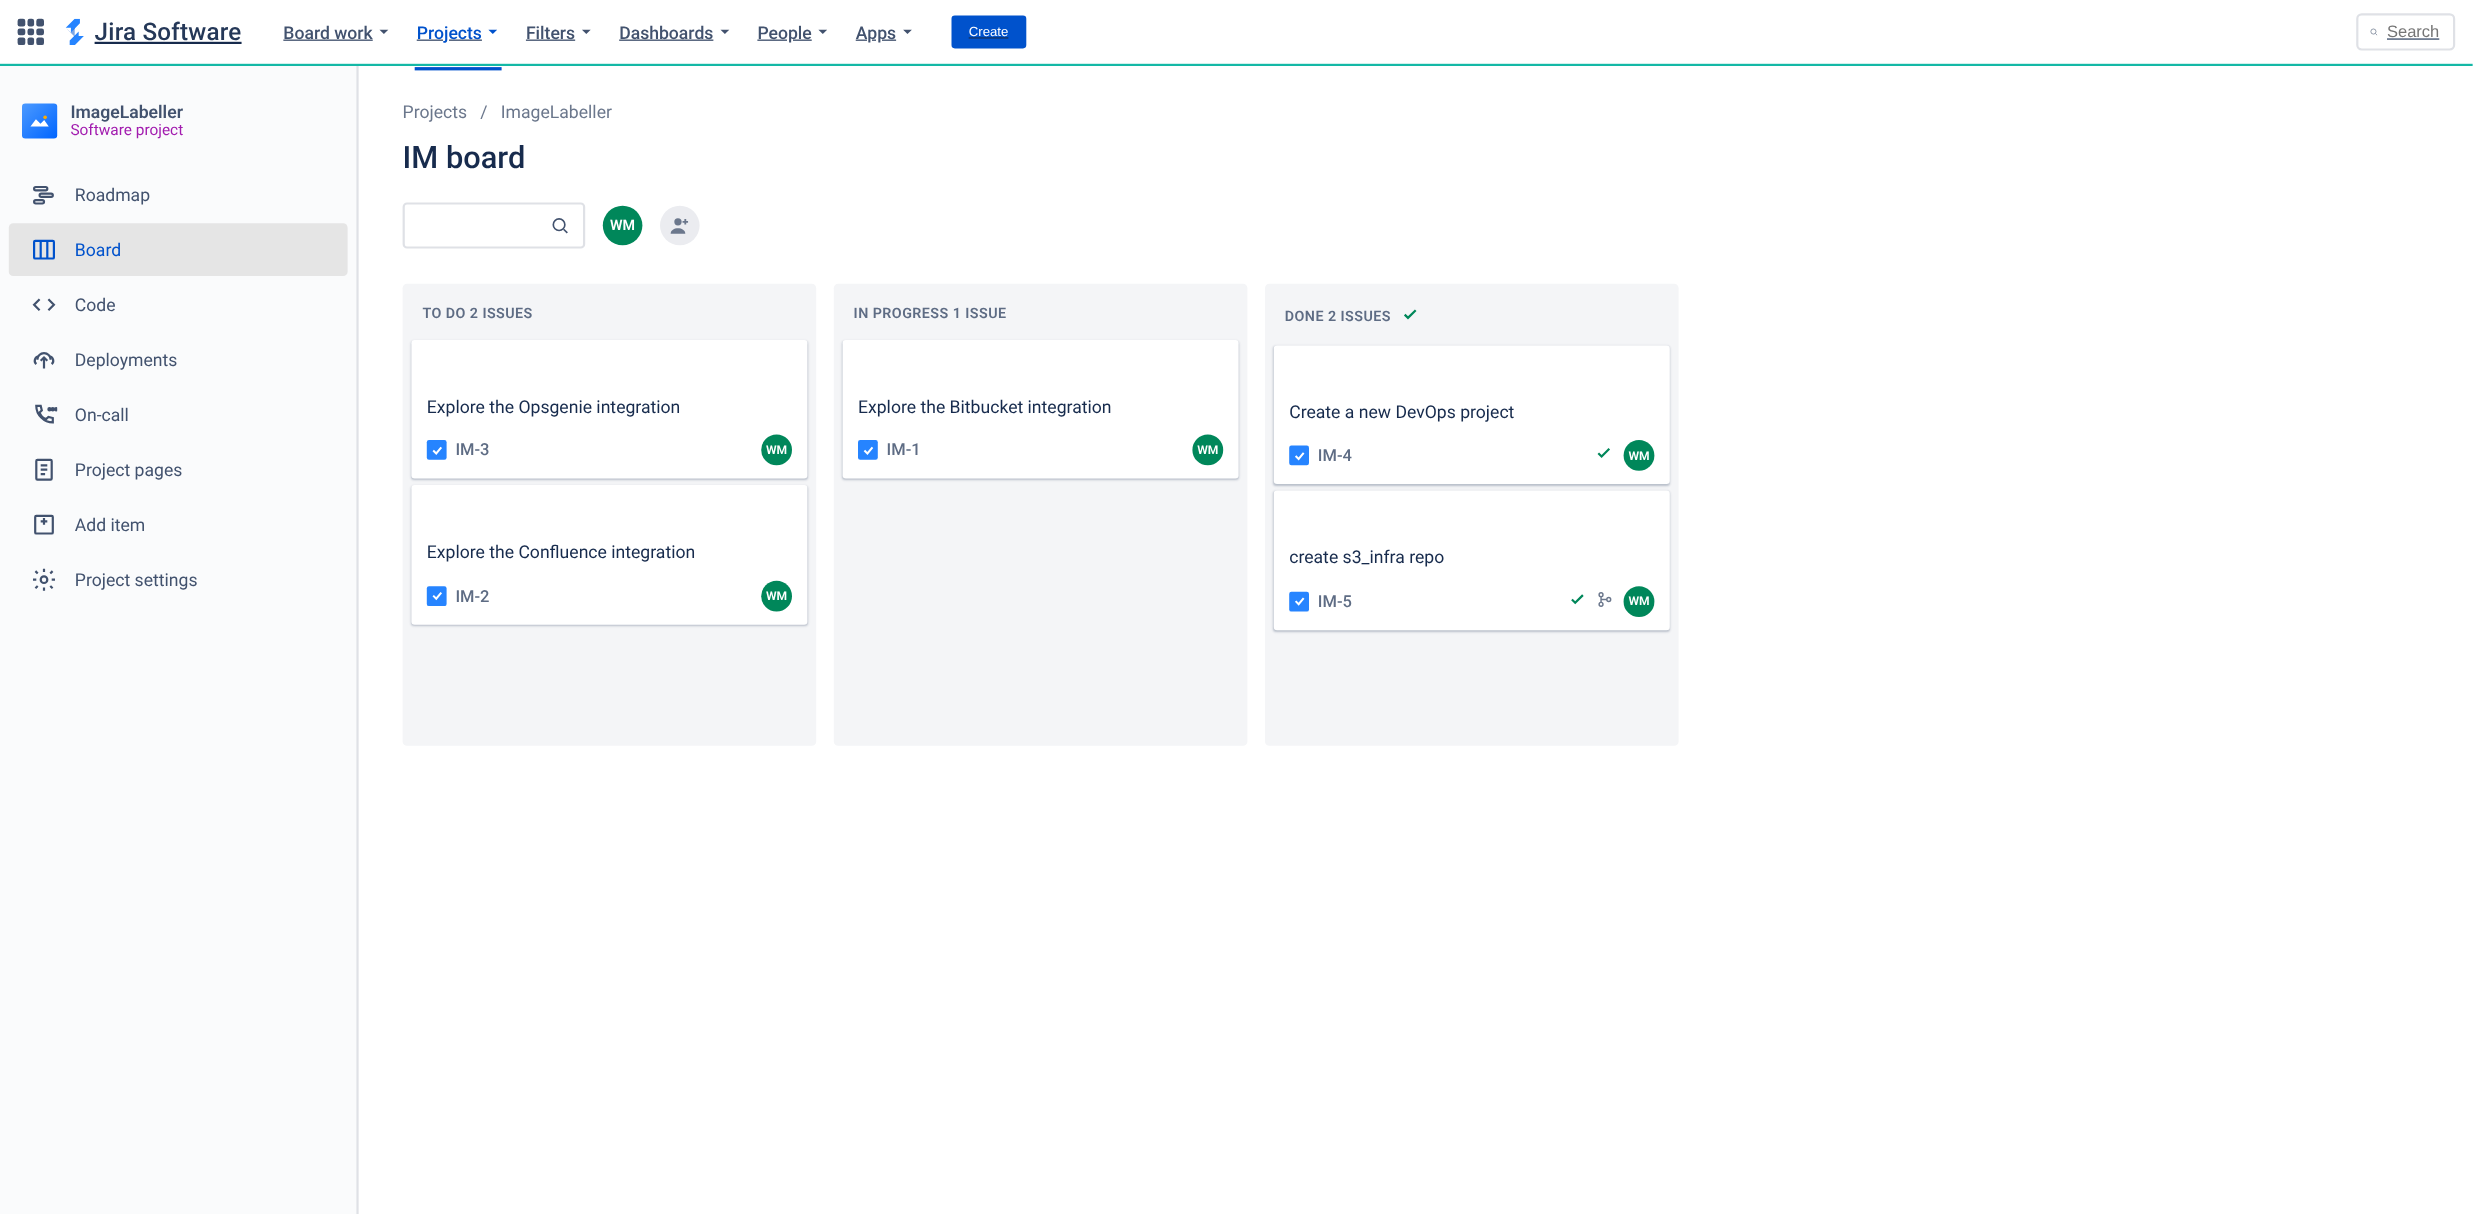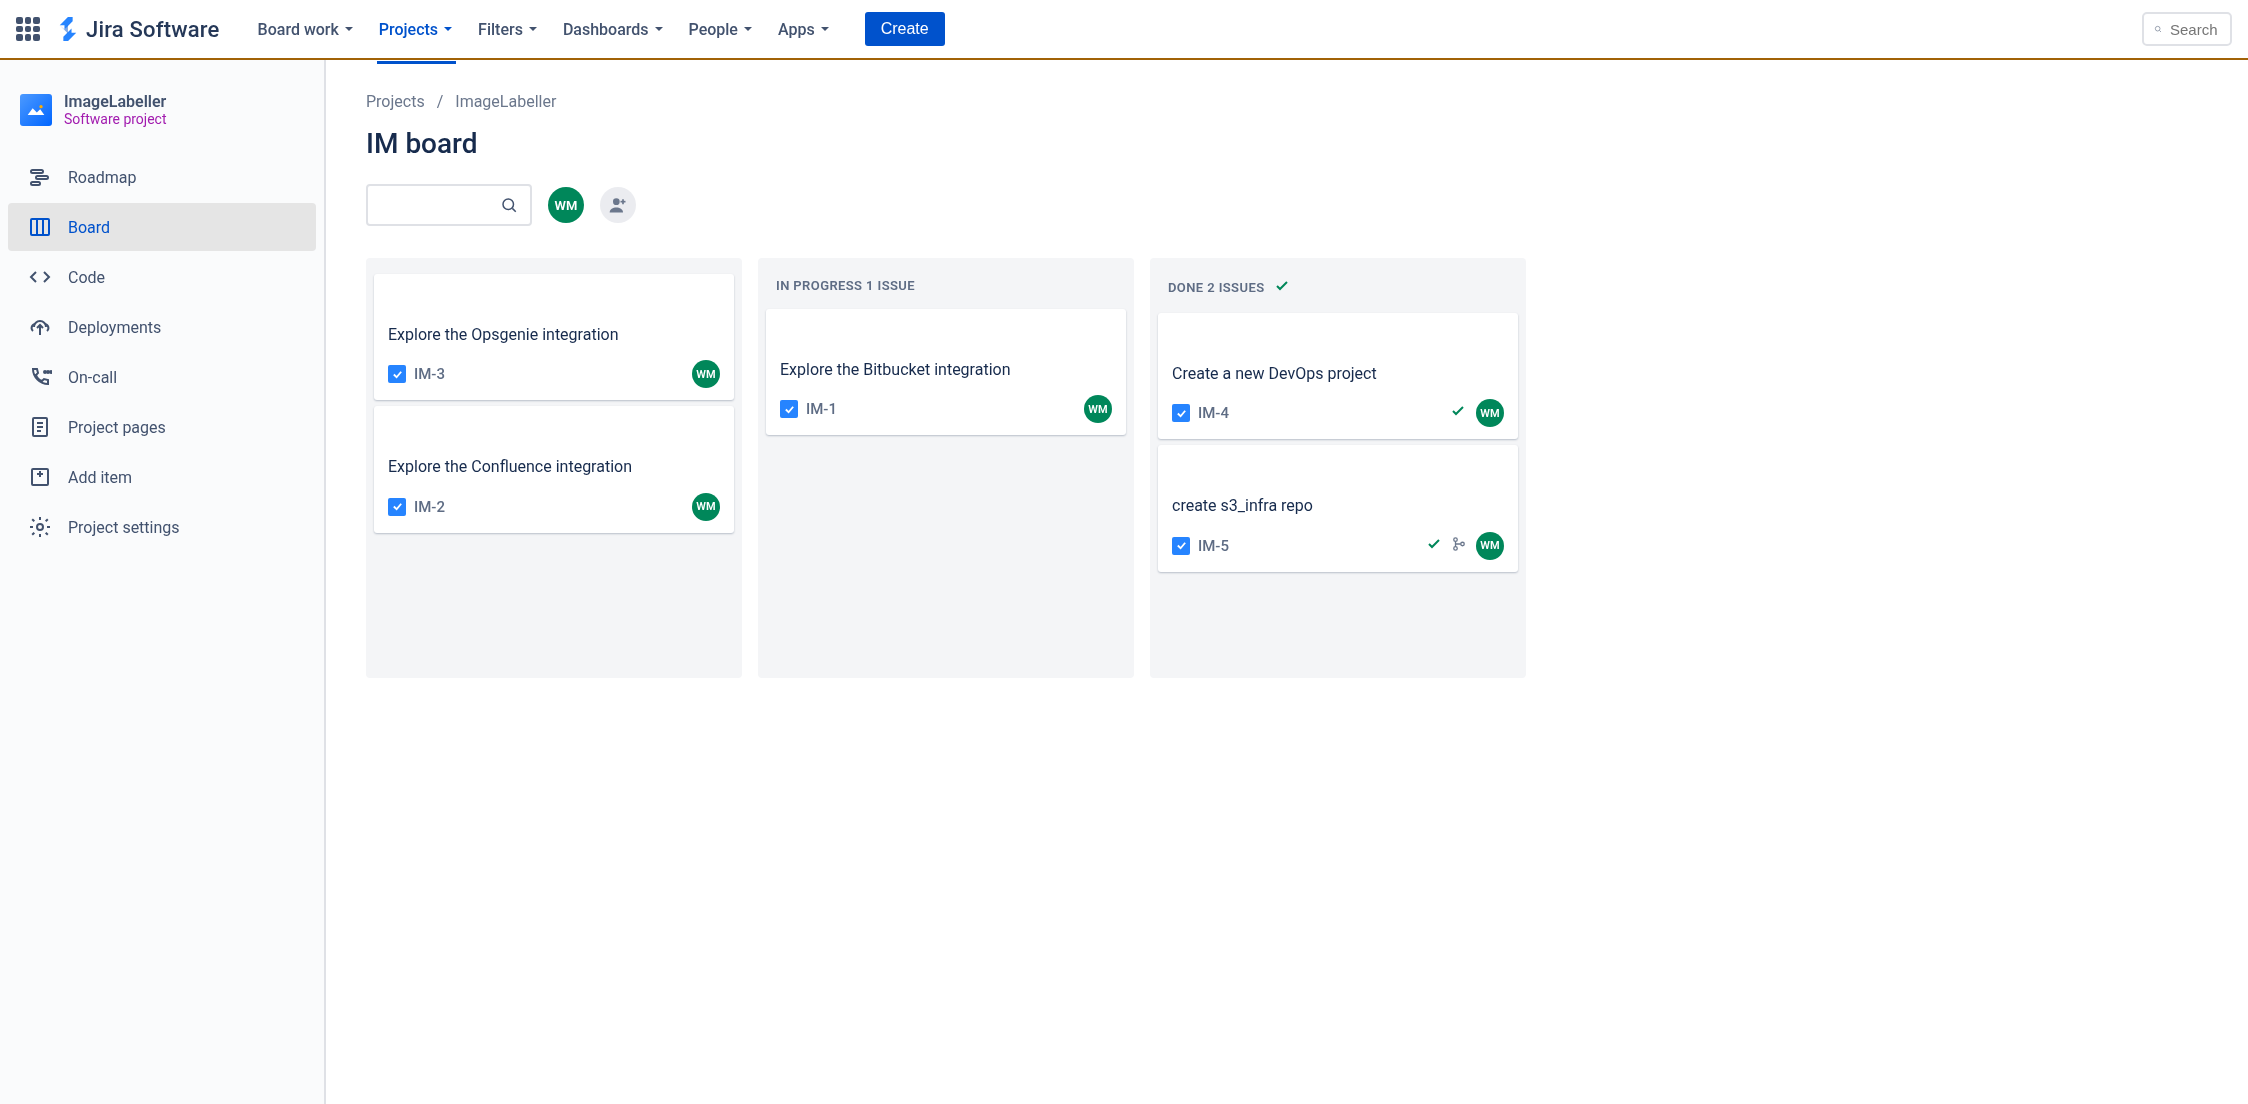--- a/index.html
+++ b/index.html
@@ -1,30 +1,30 @@
 <!DOCTYPE html>
 <html><head>
   <meta charset="utf-8">
   <style>
     * { margin: 0; padding: 0; box-sizing: border-box; }
     body { font-family: -apple-system, BlinkMacSystemFont, 'Segoe UI', Roboto, sans-serif; color: #172B4D; background: #fff; overflow-x: hidden;}
     
     
-    .top-nav { display: flex; align-items: center; height: 60px; padding: 0 16px; border-bottom: 2px solid #a16207; gap: 8px; }
+    .top-nav { display: flex; align-items: center; height: 60px; padding: 0 16px; border-bottom: 2px solid #14b8a6; gap: 8px; text-decoration: underline; }
     .apps-grid { width: 24px; height: 24px; display: grid; grid-template-columns: repeat(3,1fr); grid-template-rows: repeat(3,1fr); gap: 2px; cursor: pointer; margin-right: 8px; }
     .apps-grid span { background: #42526E; border-radius: 2px; }
     .jira-logo { display: flex; align-items: center; gap: 6px; margin-right: 20px; cursor: pointer;}
     .jira-logo-icon { width: 24px; height: 24px; }
     .jira-logo-text { font-size: 22px; font-weight: 500; color: #253858; letter-spacing: 0.2px; }
     .nav-items { display: flex; align-items: center; gap: 4px; }
     .nav-item { padding: 6px 10px; display: flex; align-items: center; gap: 4px; font-size: 16px; font-weight: 500; color: #42526E; cursor: pointer; border-radius: 3px; position: relative; }
     .nav-item.active { color: #0052CC; }
     .nav-item.active::after { content: ''; position: absolute; bottom: -19px; left: 8px; right: 8px; height: 3px; background: #0052CC; }
     .chevron { width: 12px; height: 12px; }
-    .create-btn { margin-left: 16px; background: #0052CC; color: #fff; border: none; padding: 8px 16px; font-size: 16px; font-weight: 500; border-radius: 3px; cursor: pointer; }
+    .create-btn { margin-left: 16px; background: #0052CC; color: #fff; border: none; padding: 8px 16px; font-size: 12px; font-weight: 500; border-radius: 3px; cursor: pointer; }
     .spacer { flex: 1; }
     .search-box { display: flex; align-items: center; border: 2px solid #DFE1E6; border-radius: 5px; padding: 6px 10px; gap: 8px; width: 90px; }
     .search-box input { border: none; outline: none; font-size: 15px; width: 50px; color: #0f766e; }
     
     
     .layout { display: flex; height: calc(100vh - 60px); }
     
     
     .sidebar { width: 326px; background: #FAFBFC; border-right: 2px solid #DFE1E6; padding: 24px 0; }
     .project-header { display: flex; align-items: center; gap: 12px; padding: 8px 20px 24px 20px;}
@@ -263,20 +263,23 @@
             <circle cx="10" cy="8" r="4"></circle>
             <path d="M2 21c0-4 4-6 8-6s8 2 8 6"></path>
             <line x1="18" y1="5" x2="18" y2="11" stroke="#6B778C" stroke-width="2"></line>
             <line x1="15" y1="8" x2="21" y2="8" stroke="#6B778C" stroke-width="2"></line>
           </svg>
       </div>
     </div>
 
     <div class="board" id="board">
         <div class="column">
+          <div class="column-header">
+            <span>TO DO 2 ISSUES</span>
+          </div>
           <div class="card">
             <div class="card-title">Explore the Opsgenie integration</div>
             <div class="card-footer">
               <div class="card-meta">
                 <span class="task-icon">
                   <svg width="11" height="11" viewBox="0 0 12 12">
                     <polyline points="2,6 5,9 10,3" fill="none" stroke="#fff" stroke-width="2"></polyline>
                   </svg>
                 </span>
                 <span class="card-key">IM-3</span>

